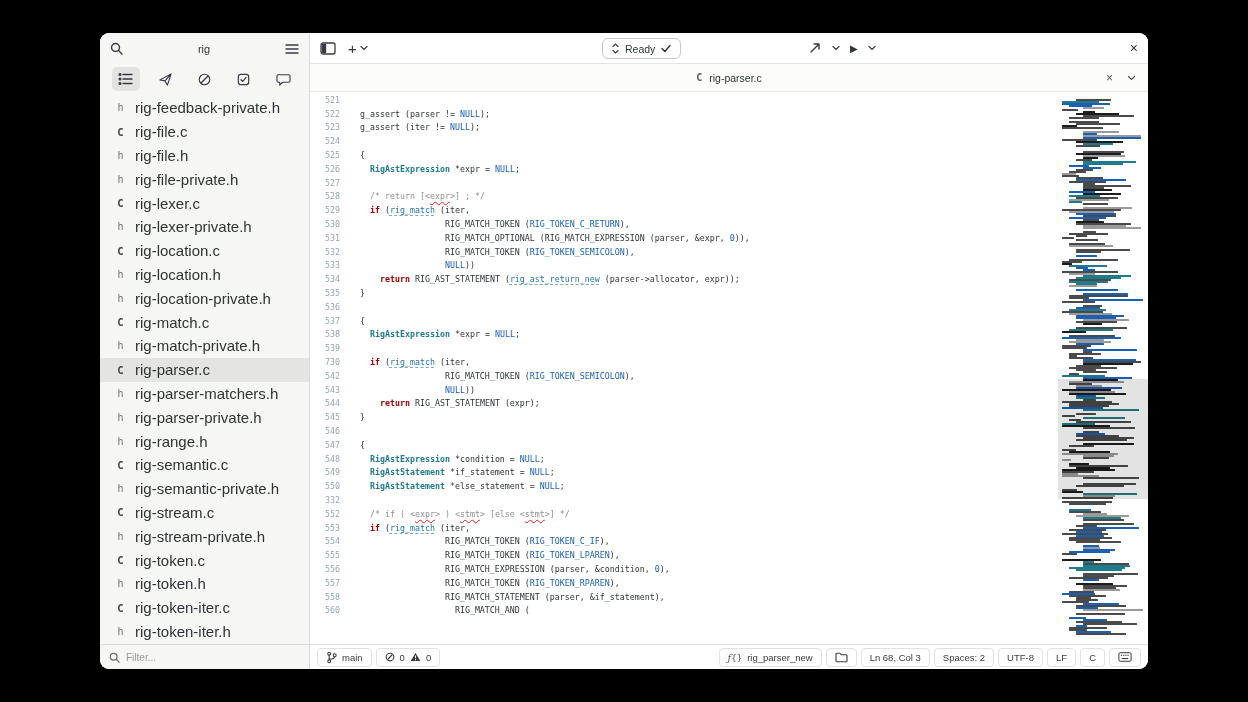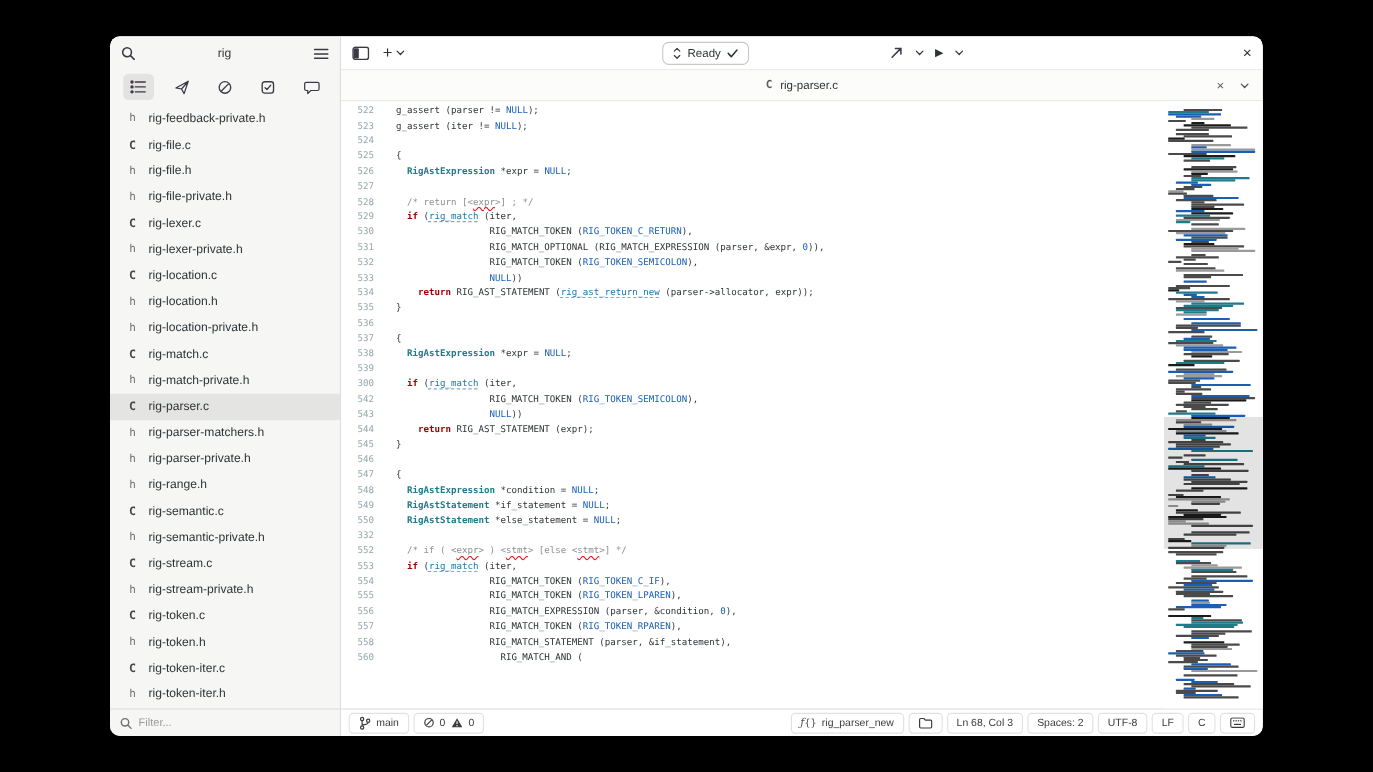--- a/index.html
+++ b/index.html
@@ -20,21 +20,21 @@
                 padding:0 12px; }
   .tool-btn { width:28px; height:24px; display:flex; align-items:center; justify-content:center;
               border-radius:5px; }
   .tool-btn.sel { background:#e3e3e1; }
   .file-list { flex:1; overflow:hidden; padding-top:2px; }
   .file-row { height:23.8px; display:flex; align-items:center; padding:0 6px 0 13px; cursor:pointer; }
   .file-row.selected { background:#e4e4e2; }
   .file-badge { width:15px; margin-right:7px; font-family:"DejaVu Sans Mono",monospace;
                 font-size:10px; color:#6f7372; text-align:center; }
   .file-badge.c { font-weight:bold; color:#44484a; font-size:10.5px; }
-  .file-name { font-size:11px; color:#2e3436; white-space:nowrap; }
+  .file-name { font-size:15px; color:#2e3436; white-space:nowrap; }
   .sb-filter { height:25px; border-top:1px solid #dcdcdc; display:flex; align-items:center;
                gap:6px; padding:0 9px; }
   .sb-filter input { flex:1; border:none; background:transparent; outline:none; font-size:10px;
                      color:#555; font-family:"Liberation Sans",sans-serif; }
   .sb-filter input::placeholder { color:#9a9a97; }
 
   
   .main { flex:1; display:flex; flex-direction:column; min-width:0; }
   .headerbar { height:31px; background:#ffffff; border-bottom:1px solid #e3e3e1;
                position:relative; display:flex; align-items:center; padding:0 10px; gap:12px; }
@@ -315,39 +315,40 @@
           <span class="plainbtn">
             <svg width="9" height="6" viewBox="0 0 8 6">
                 <path d="M1 1.5 L4 4.5 L7 1.5" fill="none" stroke="#555" stroke-width="1.2" stroke-linecap="round"></path>
               </svg>
           </span>
         </div>
       </div>
 
       <div class="editor">
         <div class="code-area">
+            <div class="cl"><span class="ln">521</span><span class="ct"></span></div>
             <div class="cl"><span class="ln">522</span><span class="ct"><span class="tp">  g_assert (parser != </span><span class="tc">NULL</span><span class="tp">);</span></span></div>
             <div class="cl"><span class="ln">523</span><span class="ct"><span class="tp">  g_assert (iter != </span><span class="tc">NULL</span><span class="tp">);</span></span></div>
             <div class="cl"><span class="ln">524</span><span class="ct"></span></div>
             <div class="cl"><span class="ln">525</span><span class="ct"><span class="tp">  {</span></span></div>
             <div class="cl"><span class="ln">526</span><span class="ct"><span class="tp">    </span><span class="tt">RigAstExpression</span><span class="tp"> *expr = </span><span class="tc">NULL</span><span class="tp">;</span></span></div>
             <div class="cl"><span class="ln">527</span><span class="ct"></span></div>
             <div class="cl"><span class="ln">528</span><span class="ct"><span class="tm">    /* return [&lt;</span><span class="ts">expr</span><span class="tm">&gt;] ; */</span></span></div>
             <div class="cl"><span class="ln">529</span><span class="ct"><span class="tp">    </span><span class="tk">if</span><span class="tp"> (</span><span class="tf">rig_match</span><span class="tp"> (iter,</span></span></div>
             <div class="cl"><span class="ln">530</span><span class="ct"><span class="tp">                   RIG_MATCH_TOKEN (</span><span class="tc">RIG_TOKEN_C_RETURN</span><span class="tp">),</span></span></div>
             <div class="cl"><span class="ln">531</span><span class="ct"><span class="tp">                   RIG_MATCH_OPTIONAL (RIG_MATCH_EXPRESSION (parser, &amp;expr, </span><span class="tn">0</span><span class="tp">)),</span></span></div>
             <div class="cl"><span class="ln">532</span><span class="ct"><span class="tp">                   RIG_MATCH_TOKEN (</span><span class="tc">RIG_TOKEN_SEMICOLON</span><span class="tp">),</span></span></div>
             <div class="cl"><span class="ln">533</span><span class="ct"><span class="tp">                   </span><span class="tc">NULL</span><span class="tp">))</span></span></div>
             <div class="cl"><span class="ln">534</span><span class="ct"><span class="tp">      </span><span class="tk">return</span><span class="tp"> RIG_AST_STATEMENT (</span><span class="tf">rig_ast_return_new</span><span class="tp"> (parser-&gt;allocator, expr));</span></span></div>
             <div class="cl"><span class="ln">535</span><span class="ct"><span class="tp">  }</span></span></div>
             <div class="cl"><span class="ln">536</span><span class="ct"></span></div>
             <div class="cl"><span class="ln">537</span><span class="ct"><span class="tp">  {</span></span></div>
             <div class="cl"><span class="ln">538</span><span class="ct"><span class="tp">    </span><span class="tt">RigAstExpression</span><span class="tp"> *expr = </span><span class="tc">NULL</span><span class="tp">;</span></span></div>
             <div class="cl"><span class="ln">539</span><span class="ct"></span></div>
-            <div class="cl"><span class="ln">300</span><span class="ct"><span class="tp">    </span><span class="tk">if</span><span class="tp"> (</span><span class="tf">rig_match</span><span class="tp"> (iter,</span></span></div>
+            <div class="cl"><span class="ln">730</span><span class="ct"><span class="tp">    </span><span class="tk">if</span><span class="tp"> (</span><span class="tf">rig_match</span><span class="tp"> (iter,</span></span></div>
             <div class="cl"><span class="ln">542</span><span class="ct"><span class="tp">                   RIG_MATCH_TOKEN (</span><span class="tc">RIG_TOKEN_SEMICOLON</span><span class="tp">),</span></span></div>
             <div class="cl"><span class="ln">543</span><span class="ct"><span class="tp">                   </span><span class="tc">NULL</span><span class="tp">))</span></span></div>
             <div class="cl"><span class="ln">544</span><span class="ct"><span class="tp">      </span><span class="tk">return</span><span class="tp"> RIG_AST_STATEMENT (expr);</span></span></div>
             <div class="cl"><span class="ln">545</span><span class="ct"><span class="tp">  }</span></span></div>
             <div class="cl"><span class="ln">546</span><span class="ct"></span></div>
             <div class="cl"><span class="ln">547</span><span class="ct"><span class="tp">  {</span></span></div>
             <div class="cl"><span class="ln">548</span><span class="ct"><span class="tp">    </span><span class="tt">RigAstExpression</span><span class="tp"> *condition = </span><span class="tc">NULL</span><span class="tp">;</span></span></div>
             <div class="cl"><span class="ln">549</span><span class="ct"><span class="tp">    </span><span class="tt">RigAstStatement</span><span class="tp"> *if_statement = </span><span class="tc">NULL</span><span class="tp">;</span></span></div>
             <div class="cl"><span class="ln">550</span><span class="ct"><span class="tp">    </span><span class="tt">RigAstStatement</span><span class="tp"> *else_statement = </span><span class="tc">NULL</span><span class="tp">;</span></span></div>
             <div class="cl"><span class="ln">332</span><span class="ct"></span></div>

